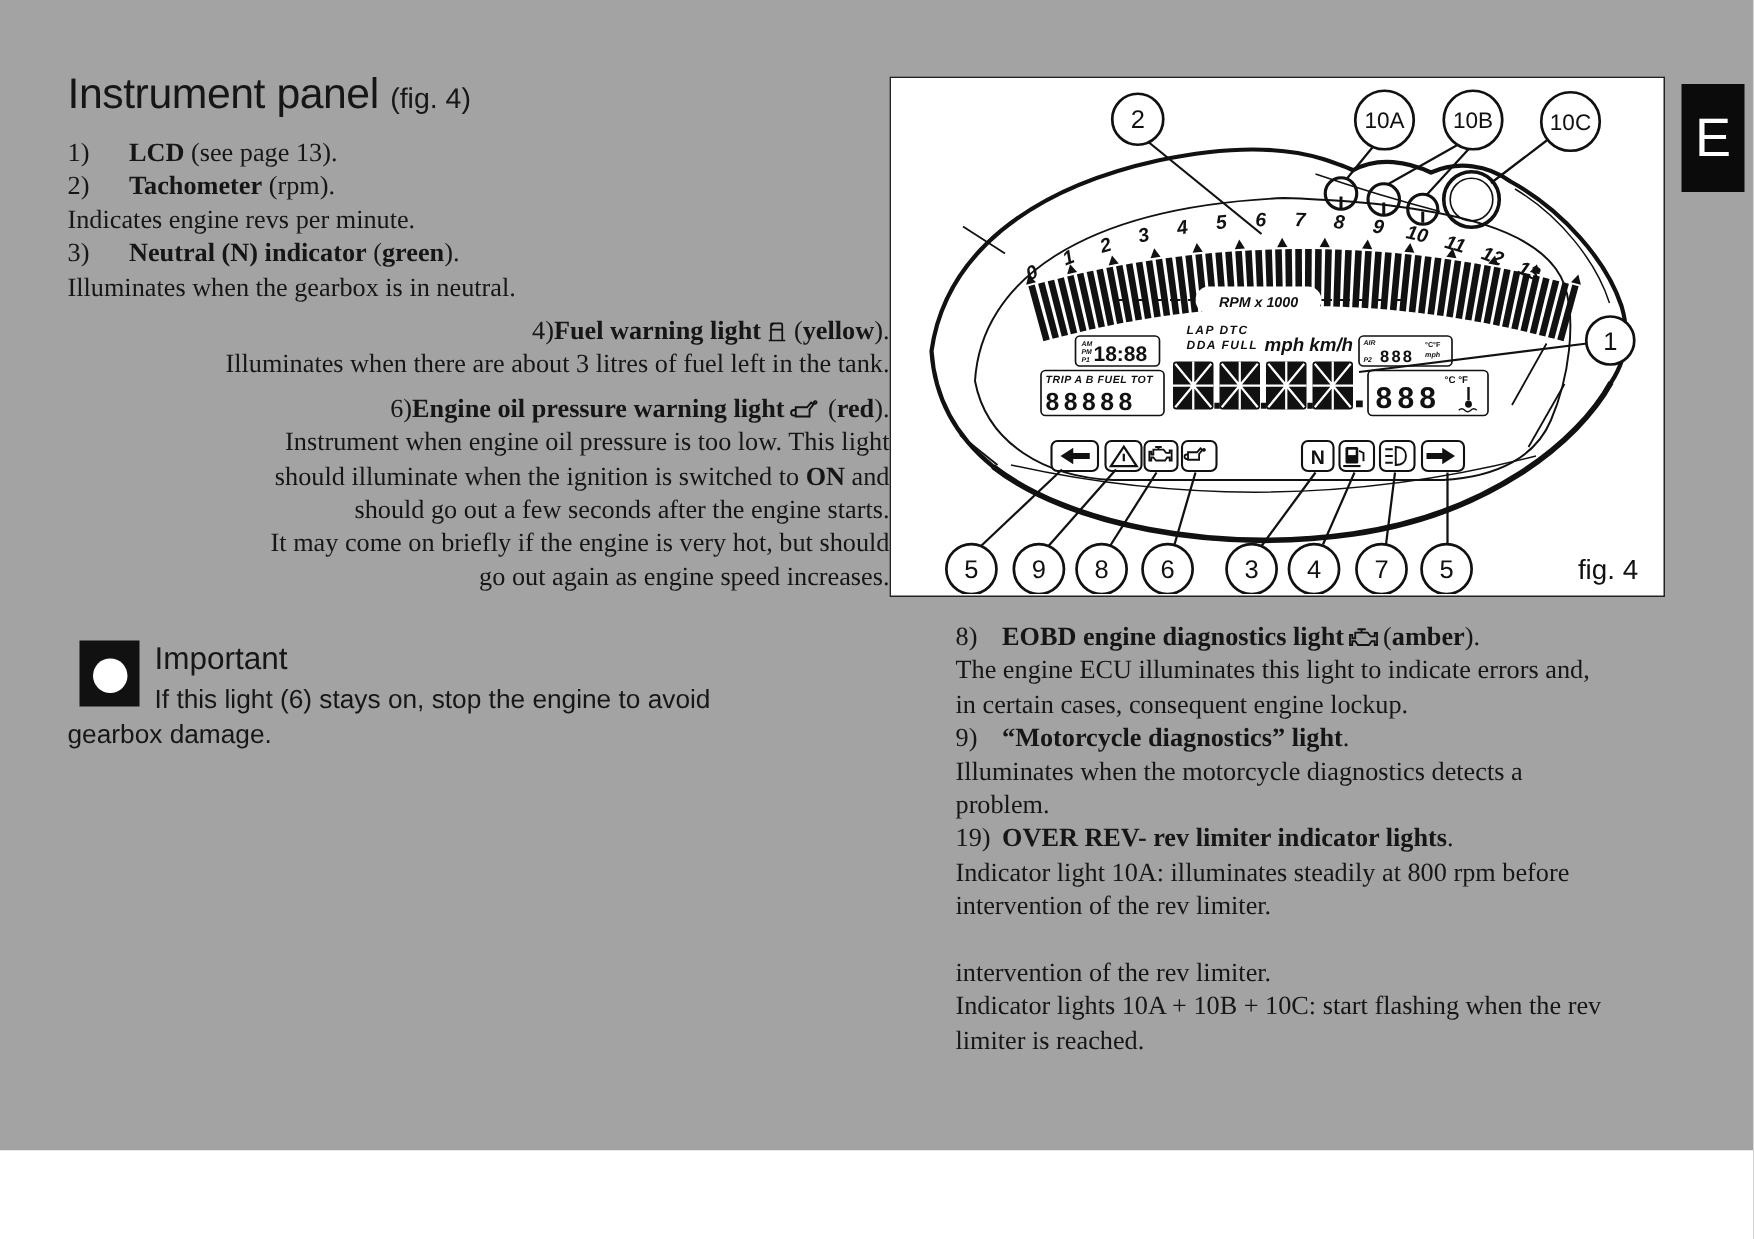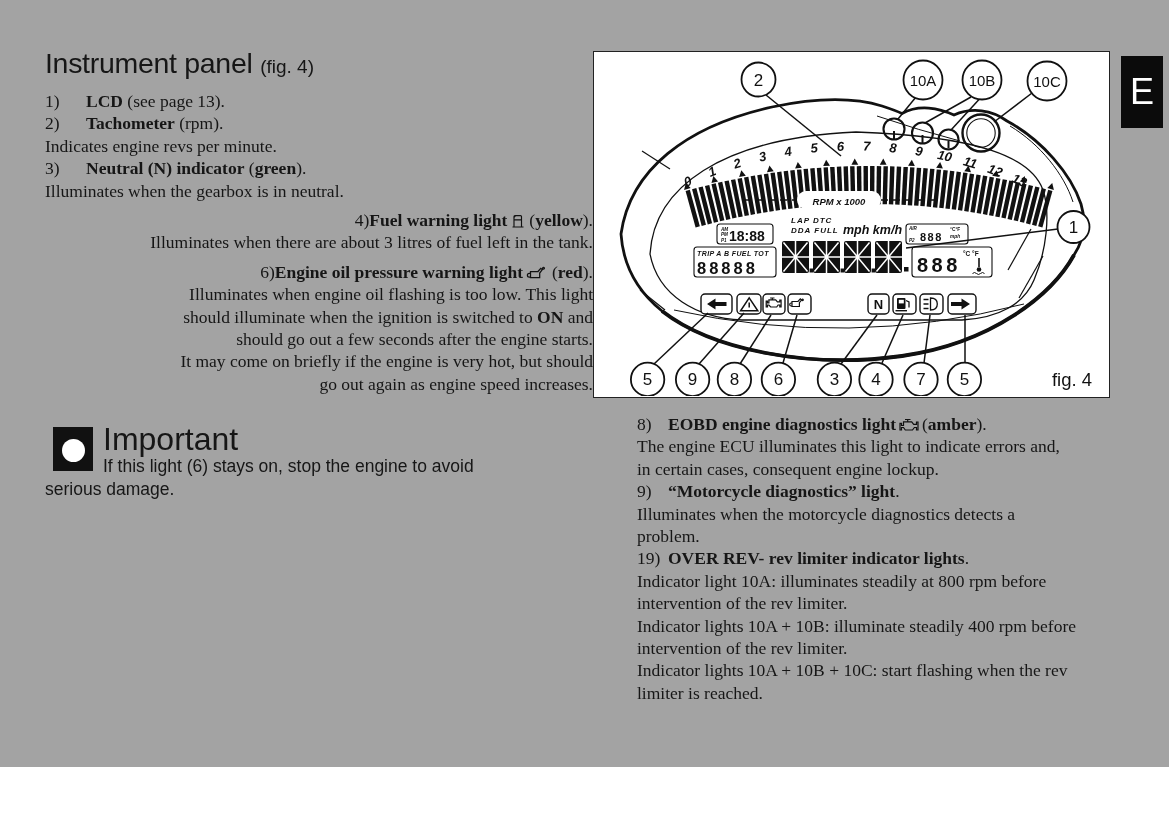--- a/index.html
+++ b/index.html
@@ -17,21 +17,21 @@
   .head .num{display:inline-block;}
   #left-col .num{width:41px;}
   #right-col .num{width:31px;}
   .inline-icon{display:inline-block;vertical-align:-3px;margin:0 3px;line-height:0;}
   .inline-icon svg{display:block;}
   .arrows{font-size:19px;letter-spacing:1px;vertical-align:-1px;line-height:0;display:inline-block;}
   
   #important{margin-top:29px;}
   #important .imp-icon{float:left;width:40px;height:44px;background:#111;position:relative;margin:3px 10px 0 8px;}
   #important .imp-icon:after{content:"";position:absolute;left:8.5px;top:12px;width:23px;height:23px;border-radius:50%;background:#fff;}
-  #important .imp-head{font-size:32px;font-weight:400;line-height:31px;}
+  #important .imp-head{font-size:21px;font-weight:400;line-height:31px;}
   #item-7{margin-top:29px;}
   
   #fig-box{position:absolute;left:593px;top:51px;width:517px;height:347px;border:1.6px solid #222;box-sizing:border-box;background:#fff;}
   #fig-box svg{display:block;}
   .fig-svg text{font-family:"Liberation Sans",sans-serif;fill:#111;}
   .tn text{font-size:13px;font-style:italic;font-weight:bold;text-anchor:middle;}
   #tach-bars rect{fill:#111;}
   #tach-tris polygon{fill:#111;}
   .callout circle{fill:#fff;stroke:#111;stroke-width:1.8;}
   .callout text{font-size:17px;text-anchor:middle;}
@@ -70,27 +70,27 @@
     <div class="item gap">
       <div class="head"><span class="num">4)</span><span><b>Fuel warning light</b><span class="inline-icon"><svg width="16" height="16" viewBox="0 0 16 16">
                 <path d="M4 13.8 V3.6 a1 1 0 0 1 1-1 h5.5 a1 1 0 0 1 1 1 V13.8 M2.5 14 h11 M4 6.8 h7.5 M5.6 2.6 L3.6 4.9" fill="none" stroke="#111" stroke-width="1.15"></path>
               </svg></span><span>(</span><b>yellow</b><span>).</span></span></div>
       <div class="body"><span>Illuminates when there are about 3 litres of fuel left in the tank.</span></div>
     </div>
     <div class="item gap">
       <div class="head"><span class="num">6)</span><span><b>Engine oil pressure warning light</b><span class="inline-icon"><svg width="23" height="15" viewBox="0 0 23 15">
                 <path d="M4.5 5.5 h7.5 l2.8 -3.2 1.5 1.3 -2.6 3.4 v4.7 h-9.2 z M4.5 7.3 H3.3 a1.9 1.9 0 0 0 0 3.8 H4.5 M17.5 1.4 a0.9 0.9 0 1 0 0.01 0" fill="none" stroke="#111" stroke-width="1.25"></path>
               </svg></span><span>(</span><b>red</b><span>).</span></span></div>
-      <div class="body"><span>Illuminates when engine oil flashing is too low. This light</span><br><span>should illuminate when the ignition is switched to </span><b>ON</b><span> and</span><br><span>should go out a few seconds after the engine starts.</span><br><span>It may come on briefly if the engine is very hot, but should</span><br><span>go out again as engine speed increases.</span></div>
+      <div class="body"><span>Instrument when engine oil pressure is too low. This light</span><br><span>should illuminate when the ignition is switched to </span><b>ON</b><span> and</span><br><span>should go out a few seconds after the engine starts.</span><br><span>It may come on briefly if the engine is very hot, but should</span><br><span>go out again as engine speed increases.</span></div>
     </div>
 
     <div id="important">
       <span class="imp-icon"></span>
       <div class="imp-head">Important</div>
-      <div class="imp-body"><span>If this light (6) stays on, stop the engine to avoid</span><br><span>serious damage.</span></div>
+      <div class="imp-body"><span>If this light (6) stays on, stop the engine to avoid</span><br><span>gearbox damage.</span></div>
     </div>
 
   </div>
 
   <div id="fig-box">
     <svg class="fig-svg" width="514" height="344" viewBox="0 0 514 344">
 
       <g>
         <path class="thin" stroke-width="2.8" d="M 27 182 C 36 118 92 74 178 55 C 228 44.5 262 46 288 54 C 297 57 303 59 308 61.5 C 325 52 345 56 360 63 C 378 55 398 58 413 69 C 448 88 477 122 487 152 C 493 172 490 188 480 203 C 458 243 398 291 308 304 C 215 317 118 298 68 259 C 42 238 29 212 27 182 Z"></path>
         <path class="thin" stroke-width="3.8" d="M 68 259 C 118 298 215 317 308 304 C 398 291 458 243 480 203"></path>
@@ -409,21 +409,21 @@
                 <path d="M6 1.5 h5.5 M8.7 1.5 V3.8 M4.5 3.8 h8.2 l2 2.5 h2.8 V4 h1.5 V12 h-1.5 V9.5 h-2.1 L13.5 12 H6.3 L4.5 9.5 H2.5 V12 H1 V5.3 h1.5 V7.5 h2 z" fill="none" stroke="#111" stroke-width="1.2"></path>
               </svg></span><span>(</span><b>amber</b><span>).</span></span></div>
       <div class="body"><span>The engine ECU illuminates this light to indicate errors and,</span><br><span>in certain cases, consequent engine lockup.</span></div>
     </div>
     <div class="item">
       <div class="head"><span class="num">9)</span><span><b>“Motorcycle diagnostics” light</b><span>.</span></span></div>
       <div class="body"><span>Illuminates when the motorcycle diagnostics detects a</span><br><span>problem.</span></div>
     </div>
     <div class="item">
       <div class="head"><span class="num">19)</span><span><b>OVER REV- rev limiter indicator lights</b><span>.</span></span></div>
-      <div class="body"><span>Indicator light 10A: illuminates steadily at 800 rpm before</span><br><span>intervention of the rev limiter.</span><br><span>Indicator lights 10A + 10B: illuminate steadily 400 rpm before</span><br><span>intervention of the rev limiter.</span><br><span>Indicator lights 10A + 10B + 10C: start flashing when the rev</span><br><span>limiter is reached.</span></div>
+      <div class="body"><span>Indicator light 10A: illuminates steadily at 800 rpm before</span><br><span>intervention of the rev limiter.</span><br><br><span>intervention of the rev limiter.</span><br><span>Indicator lights 10A + 10B + 10C: start flashing when the rev</span><br><span>limiter is reached.</span></div>
     </div>
   </div>
 
   <div id="e-tab">
       <span>E</span>
     </div>
   <div id="page-number">11</div>
 </div>
 
 </body></html>

